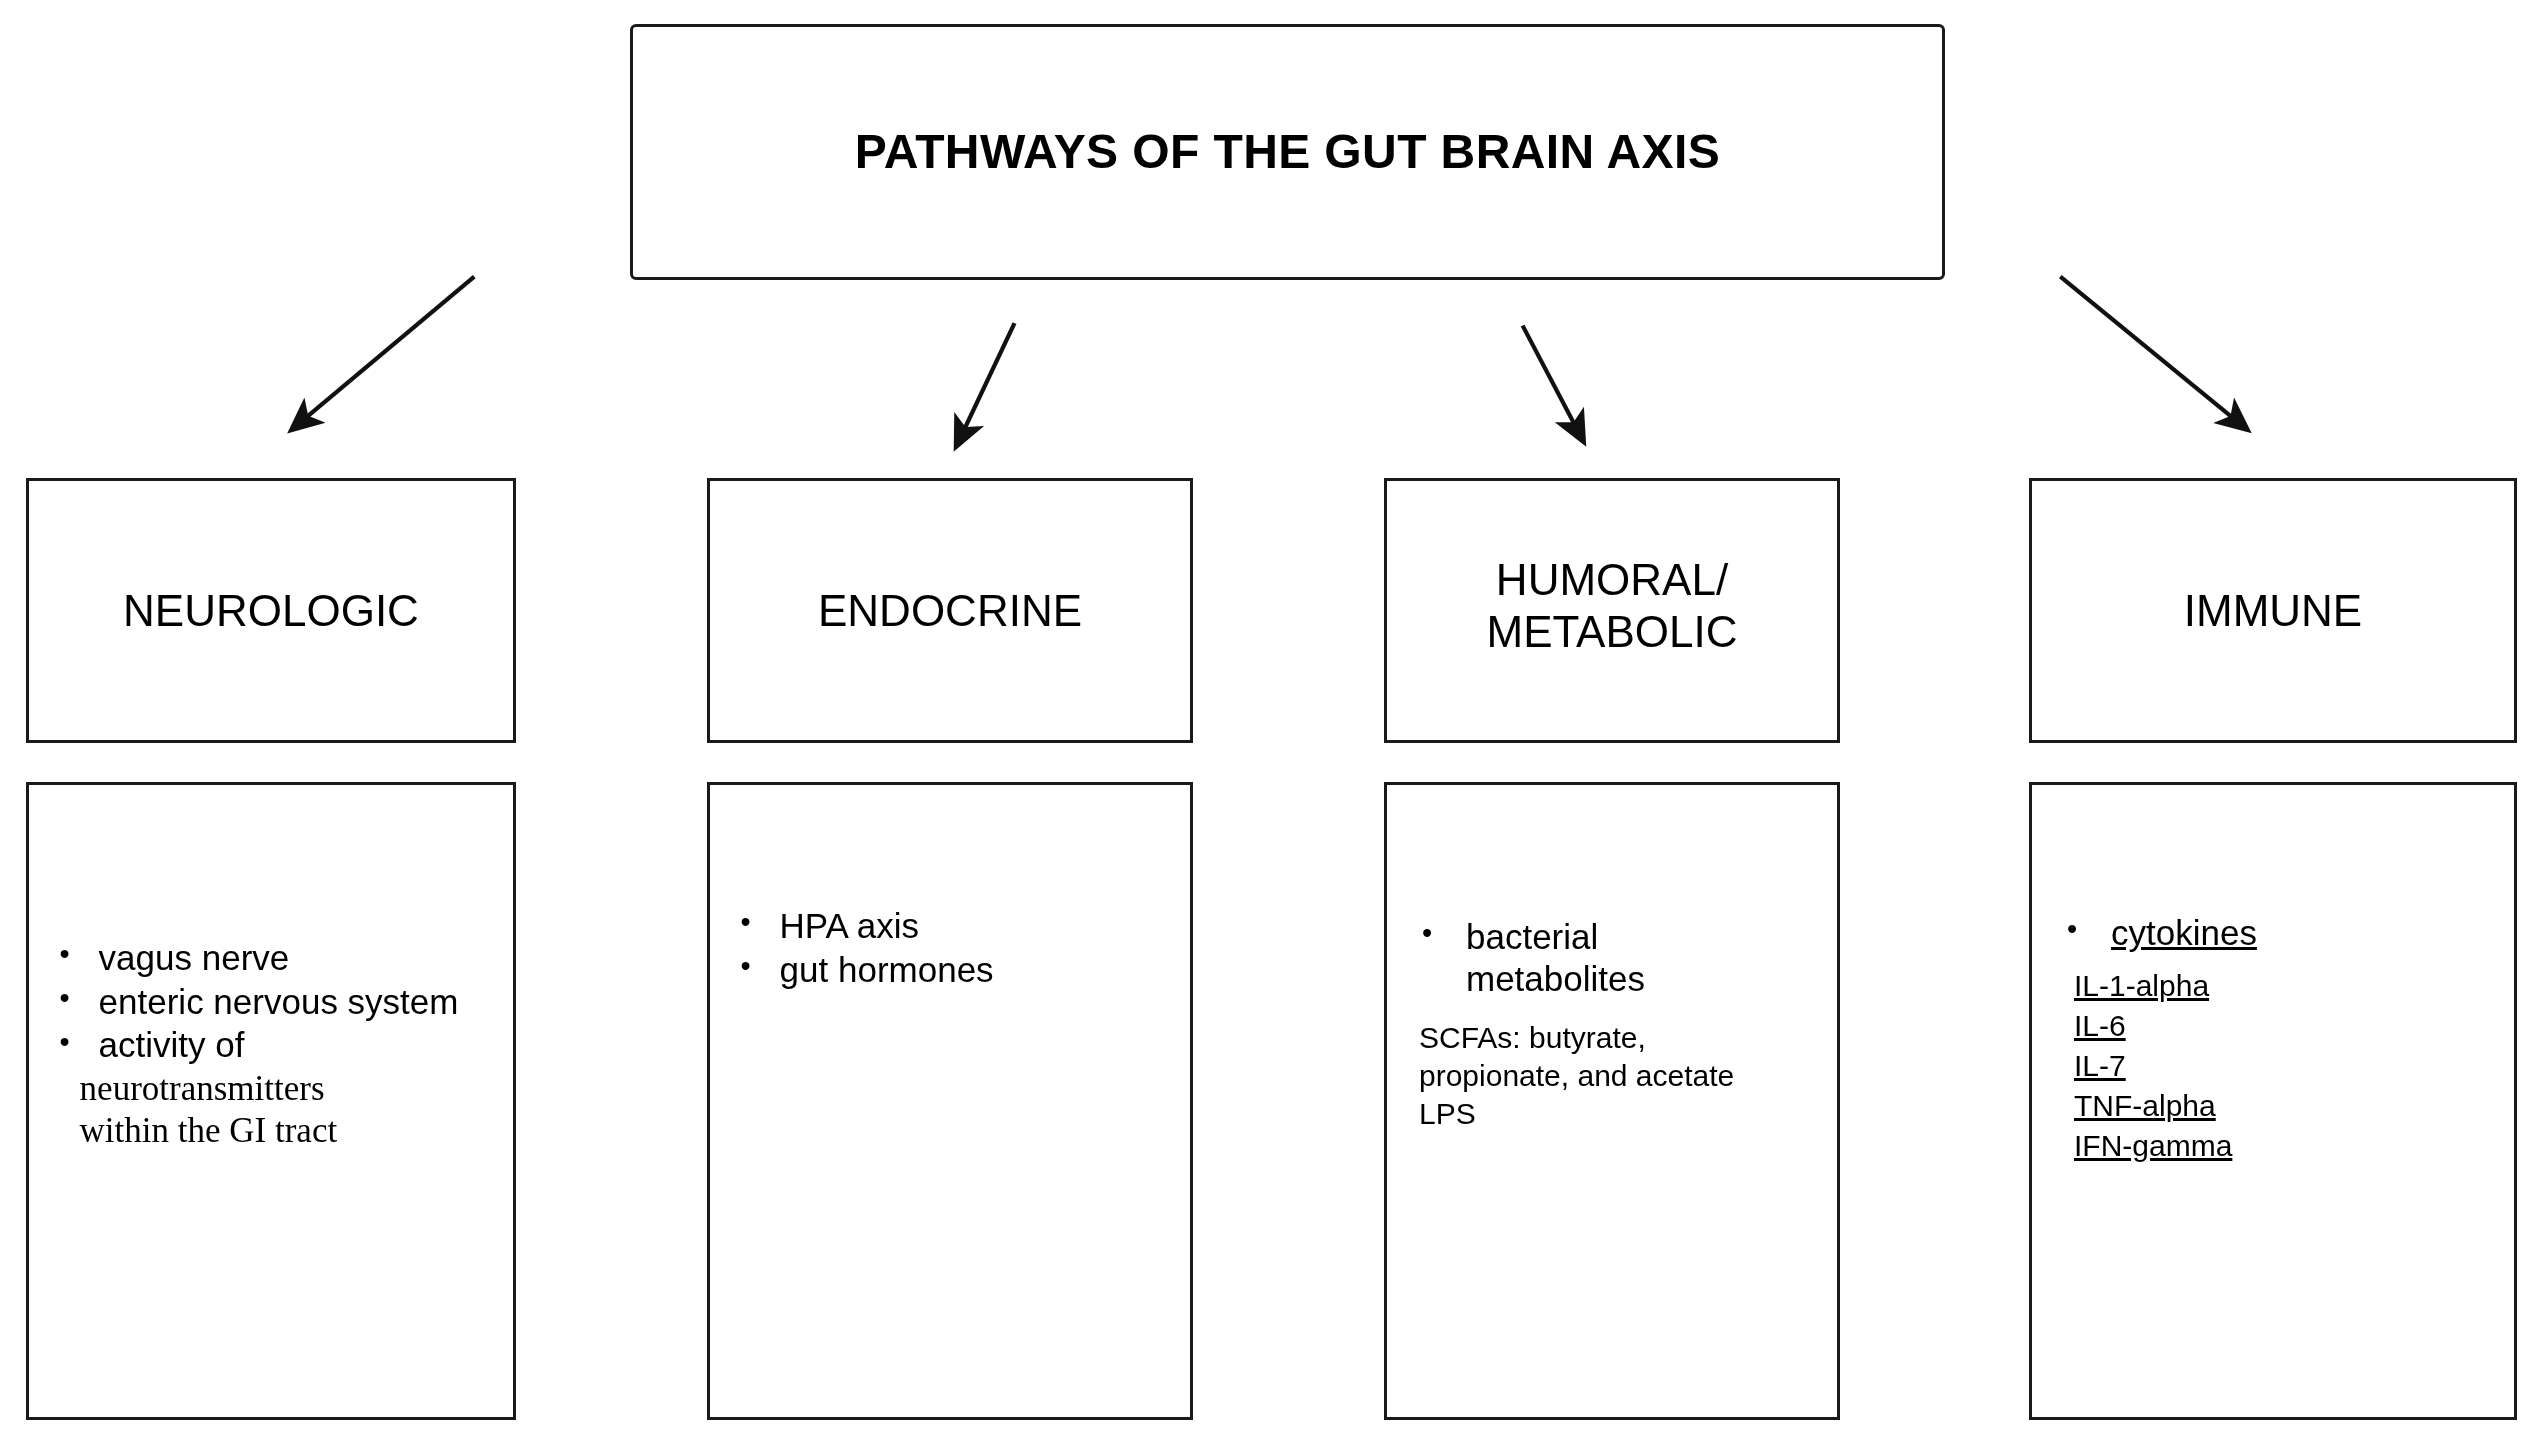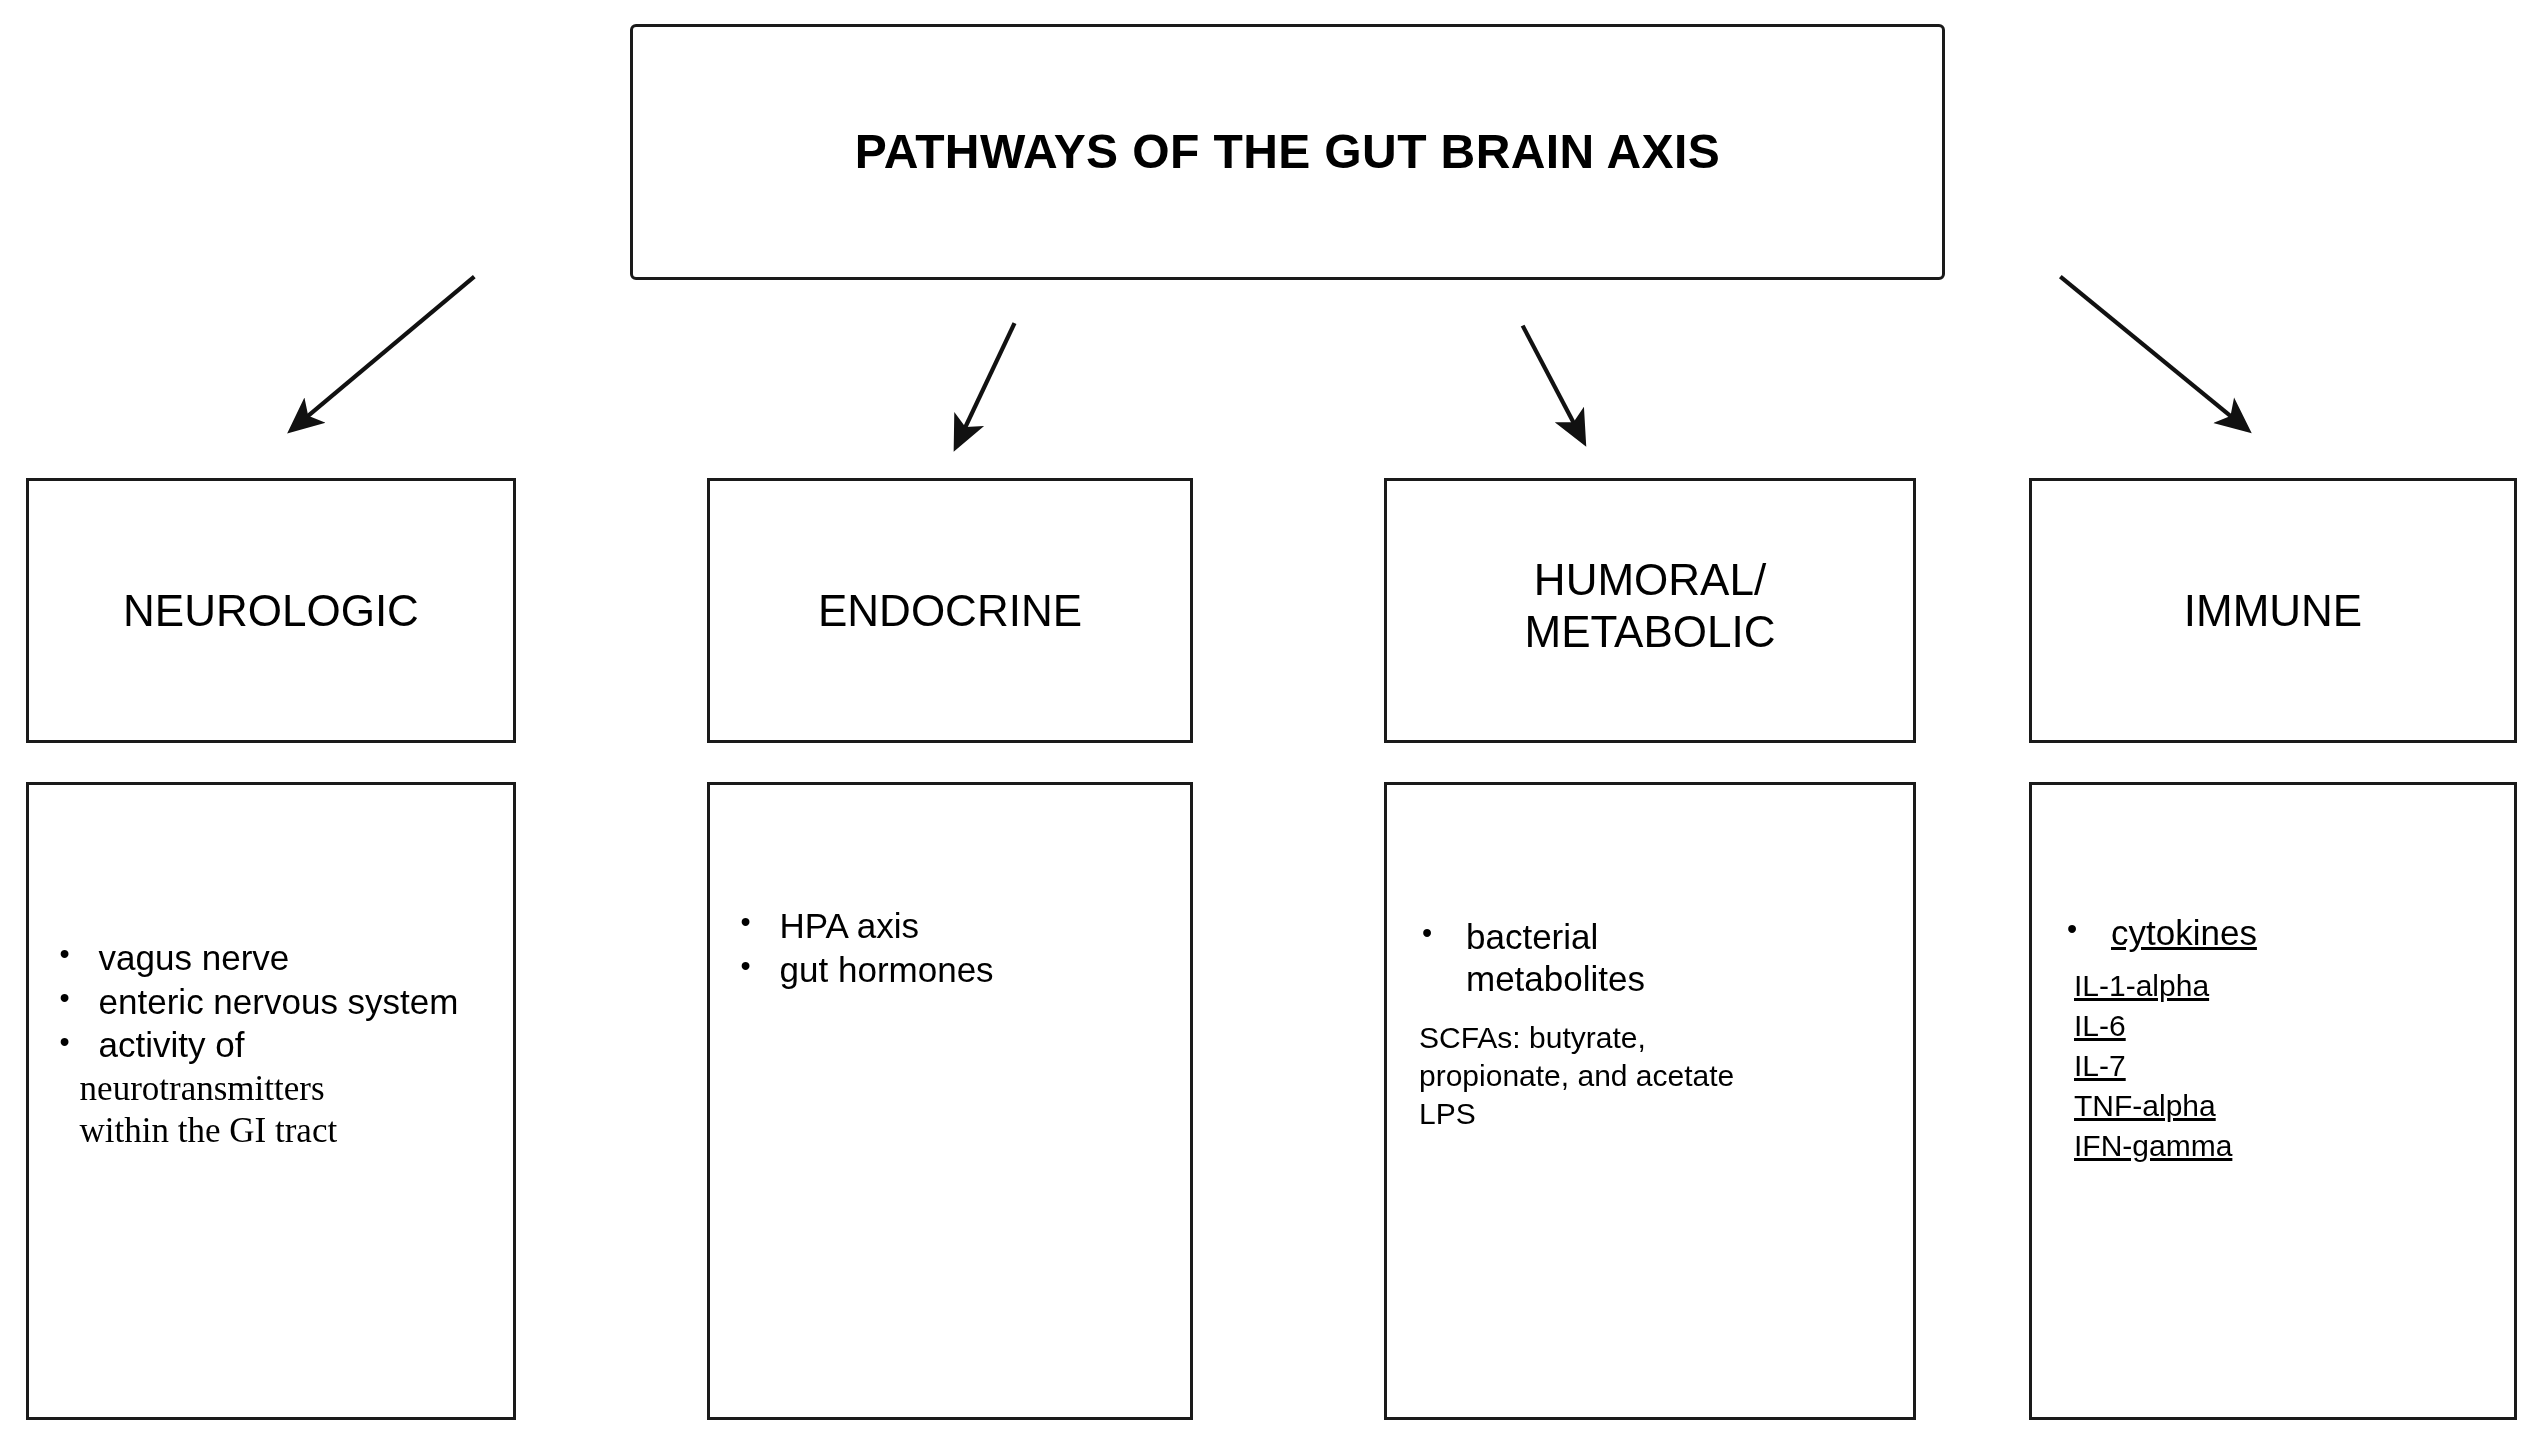--- a/index.html
+++ b/index.html
@@ -67,21 +67,21 @@
   }
 
   .content-box {
     top: 782px;
     height: 638px;
   }
 
   
   .col-1 { left: 26px;   width: 490px; }
   .col-2 { left: 707px;  width: 486px; }
-  .col-3 { left: 1384px; width: 532px; }
+  .col-3 { left: 1384px; width: 456px; }
   .col-4 { left: 2029px; width: 488px; }
 
   
   .content-inner {
     position: absolute;
     left: 0;
     right: 0;
   }
   .c1-inner { top: 152px; padding-left: 18.6px; padding-right: 15px; }
   .c2-inner { top: 120px; padding-left: 18.6px; padding-right: 15px; }

